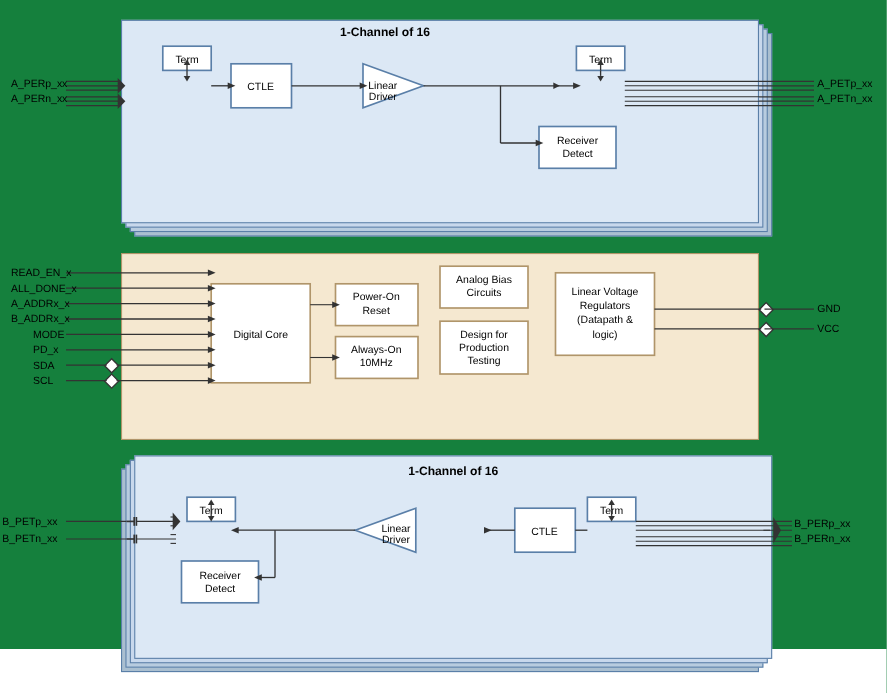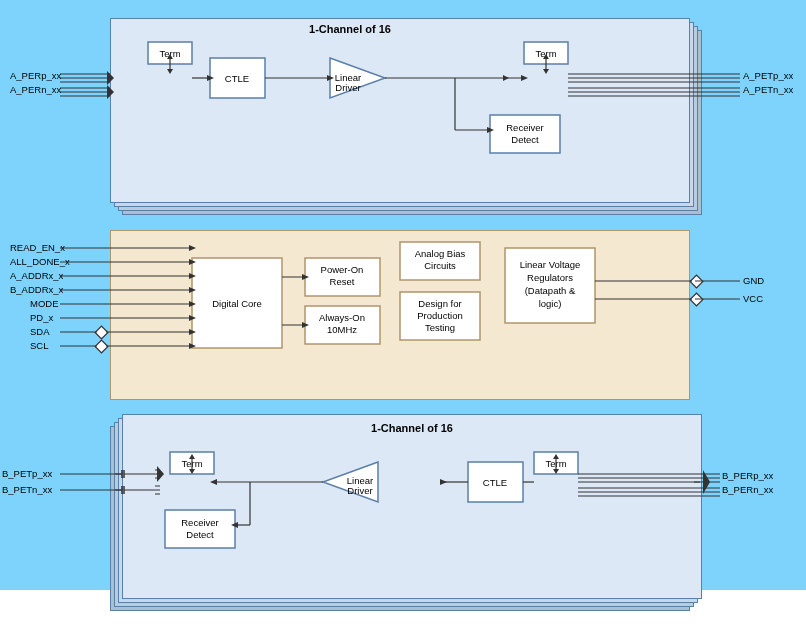--- a/index.html
+++ b/index.html
@@ -10,21 +10,21 @@
       width: 806px;
       height: 630px;
       overflow: hidden;
       position: relative;
     }
 
     .diagram-container {
       position: relative;
       width: 806px;
       height: 590px;
-      background: #7dd3fc;
+      background: #15803d;
     }
     .top-channel-shadow {
       position: absolute;
       top: 22px;
       left: 114px;
       width: 580px;
       height: 185px;
       background: #c8d8ec;
       border: 1.5px solid #5a7fa8;
       z-index: 0;

